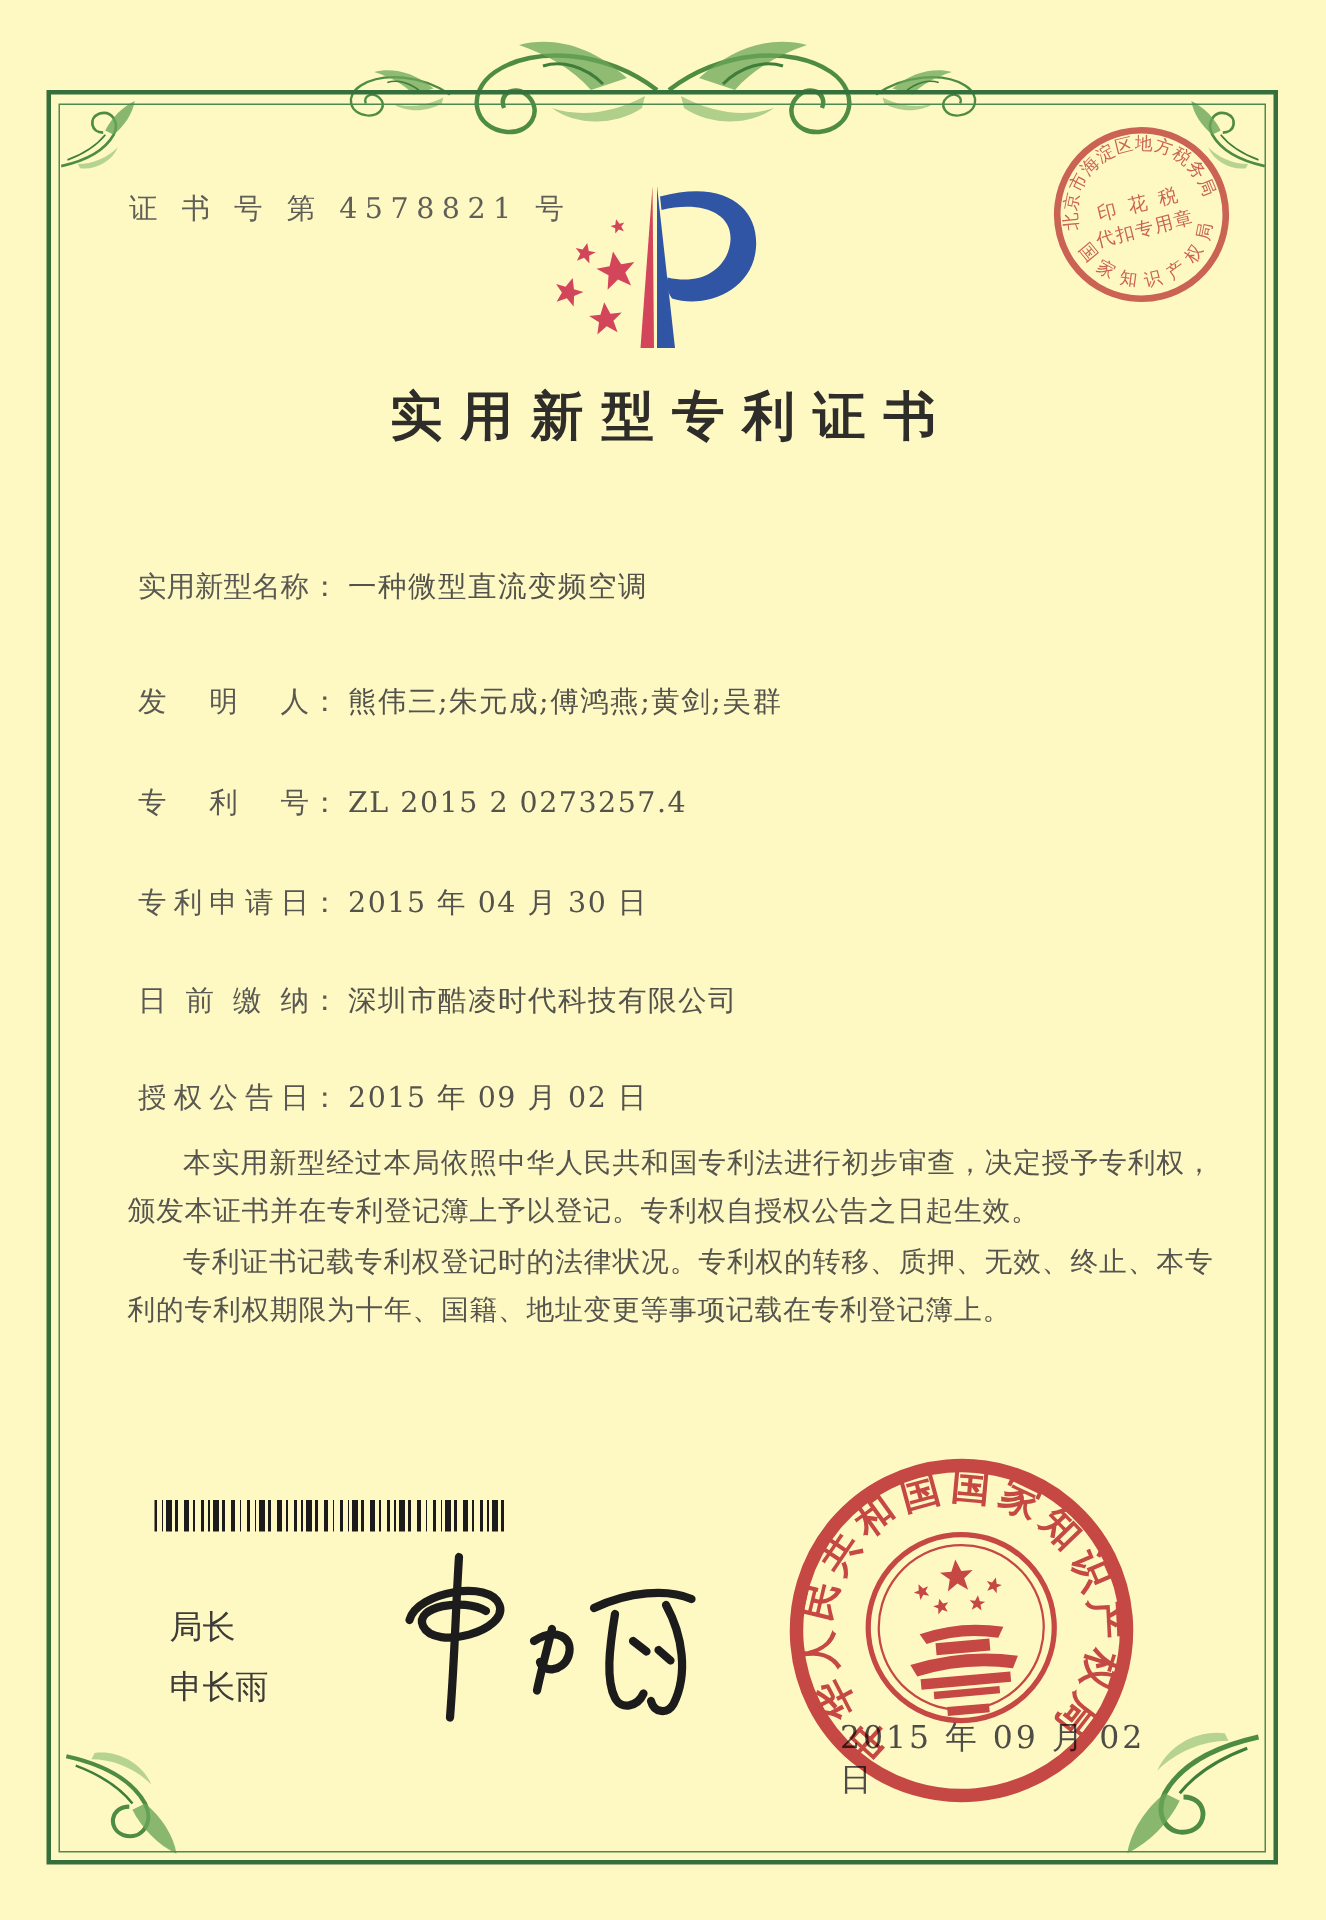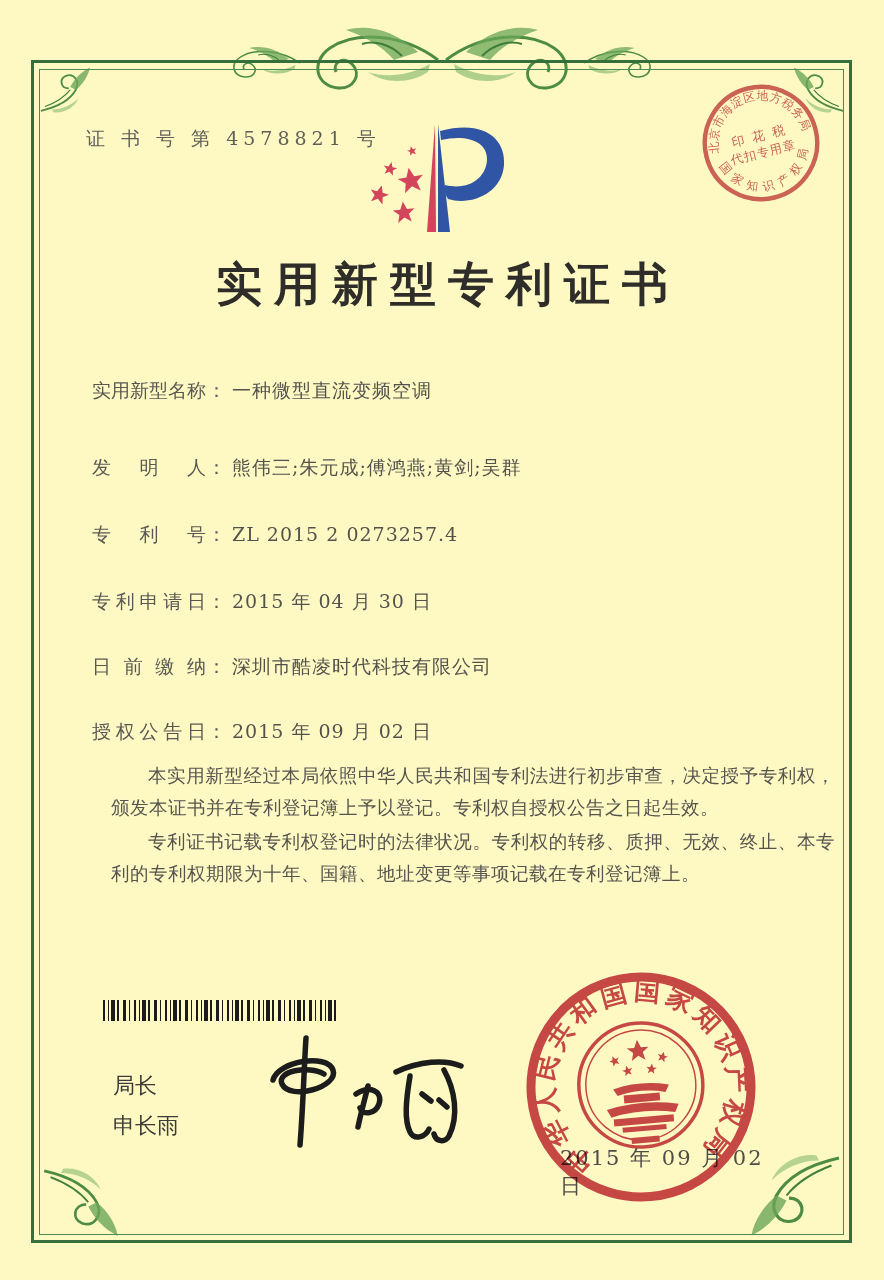--- a/index.html
+++ b/index.html
@@ -13,31 +13,31 @@
   .frame-outer{position:absolute; left:31px; top:60px; right:32px; bottom:37px;
     border:3px solid #35703c; pointer-events:none;}
   .frame-inner{position:absolute; left:39px; top:69px; right:40px; bottom:45px;
     border:1px solid #4d8a52; pointer-events:none;}
   .ornaments{position:absolute; left:0; top:0; width:884px; height:1280px; pointer-events:none;}
   
   .cert-no{position:absolute; left:86px; top:126px; font-size:19px; letter-spacing:5px; color:#605e58;}
   .logo{position:absolute; left:332px; top:106px; width:220px; height:142px;}
   .tax-seal{position:absolute; left:692px; top:74px; width:138px; height:138px; transform:rotate(-14deg); opacity:.92; mix-blend-mode:multiply;}
   .title{position:absolute; left:0; top:254px; width:884px; text-align:center;
-    font-size:46px; font-weight:700; letter-spacing:12px; color:#2e2d2a; padding-left:12px; box-sizing:border-box;}
+    font-size:35px; font-weight:700; letter-spacing:12px; color:#2e2d2a; padding-left:12px; box-sizing:border-box;}
   
   .fields{position:absolute; left:92px; top:0; width:720px;}
   .field-row{position:absolute; left:0; white-space:nowrap; font-size:19px; color:#575550;}
   .f0{top:378px}.f1{top:455px}.f2{top:522px}.f3{top:589px}.f4{top:654px}.f5{top:719px}
   .field-label{display:inline-block; width:114px; text-align:justify; text-align-last:justify; vertical-align:top; color:#5a5853;}
   .field-colon{display:inline-block; margin:0 6px 0 1px; color:#5a5853;}
   .field-value{letter-spacing:1px; color:#54524c;}
   
   .paras{position:absolute; left:85px; top:760px; width:724px; font-size:18.5px; line-height:32px;
-    text-align:justify; color:#56544e; letter-spacing:.5px;margin-left:26px;}
+    text-align:justify; color:#56544e; letter-spacing:.5px;}
   .paras p{margin:0 0 2px 0; text-indent:2em;}
   
   .barcode{position:absolute; left:103px; top:1000px; width:236px; height:21px;
     background:repeating-linear-gradient(90deg,
       #1b1b1b 0 2px, transparent 2px 5px,
       #1b1b1b 5px 6px, transparent 6px 8px,
       #1b1b1b 8px 12px, transparent 12px 14px,
       #1b1b1b 14px 16px, transparent 16px 20px,
       #1b1b1b 20px 23px, transparent 23px 26px,
       #1b1b1b 26px 27px, transparent 27px 31px);}

